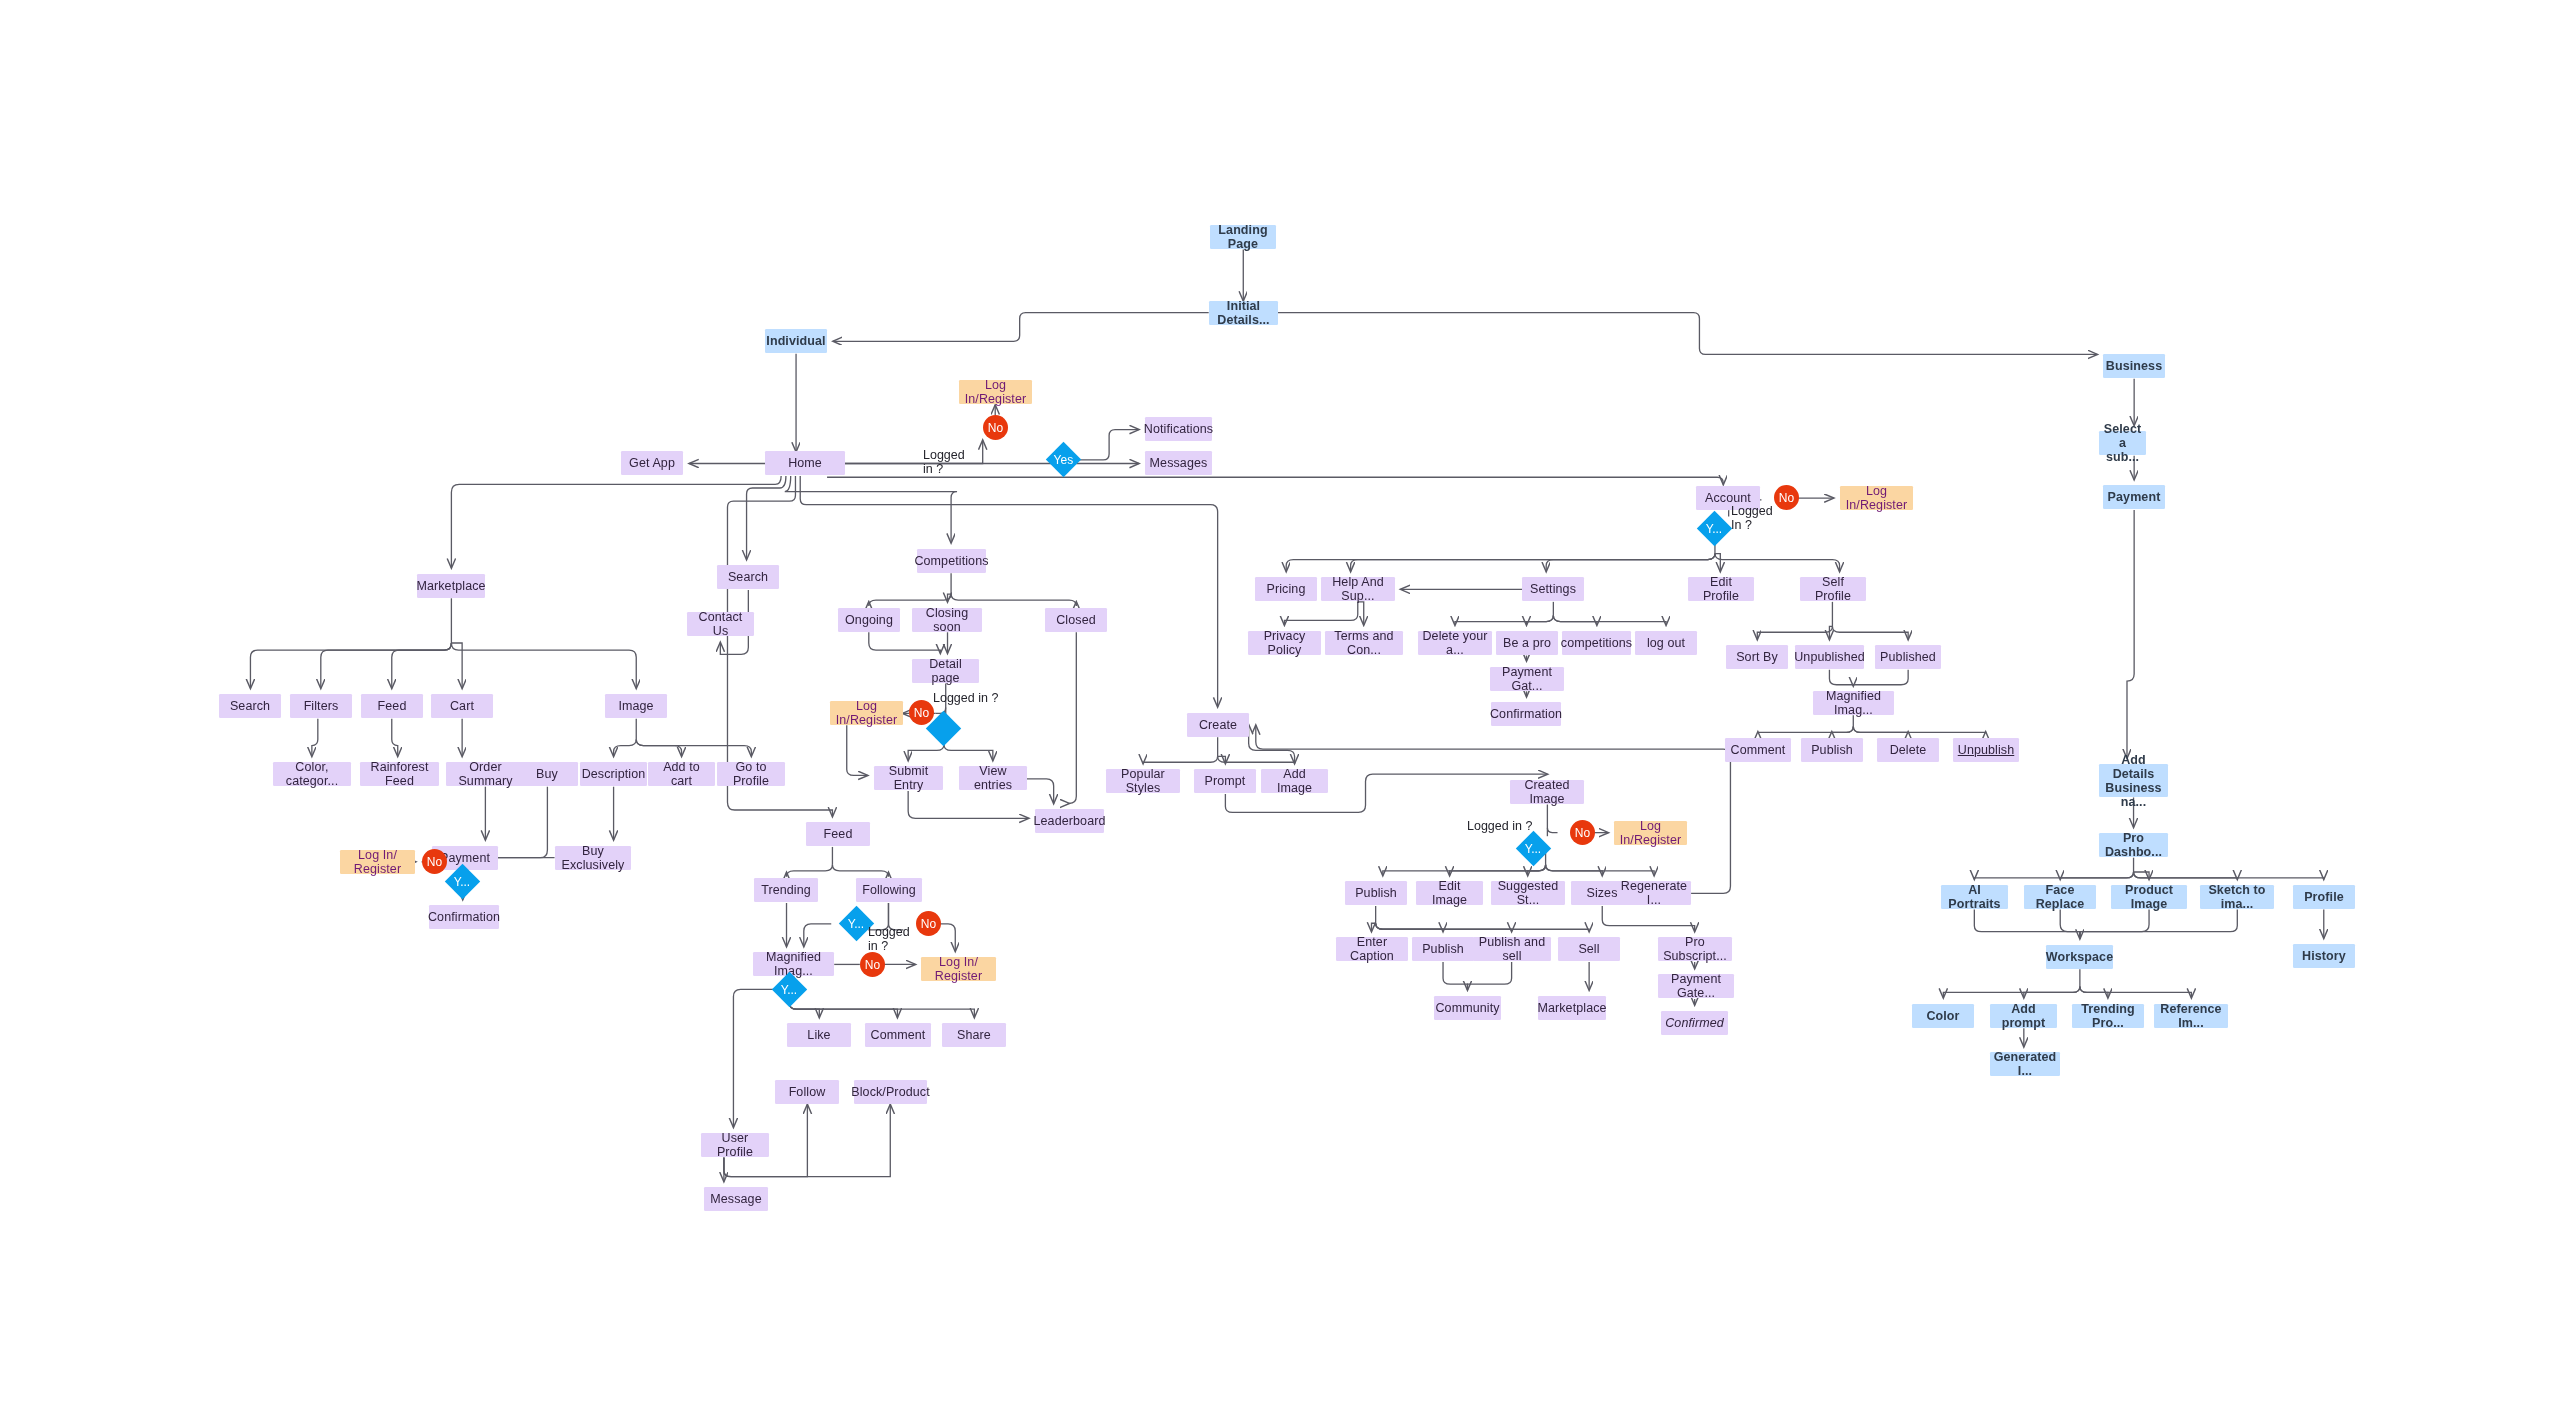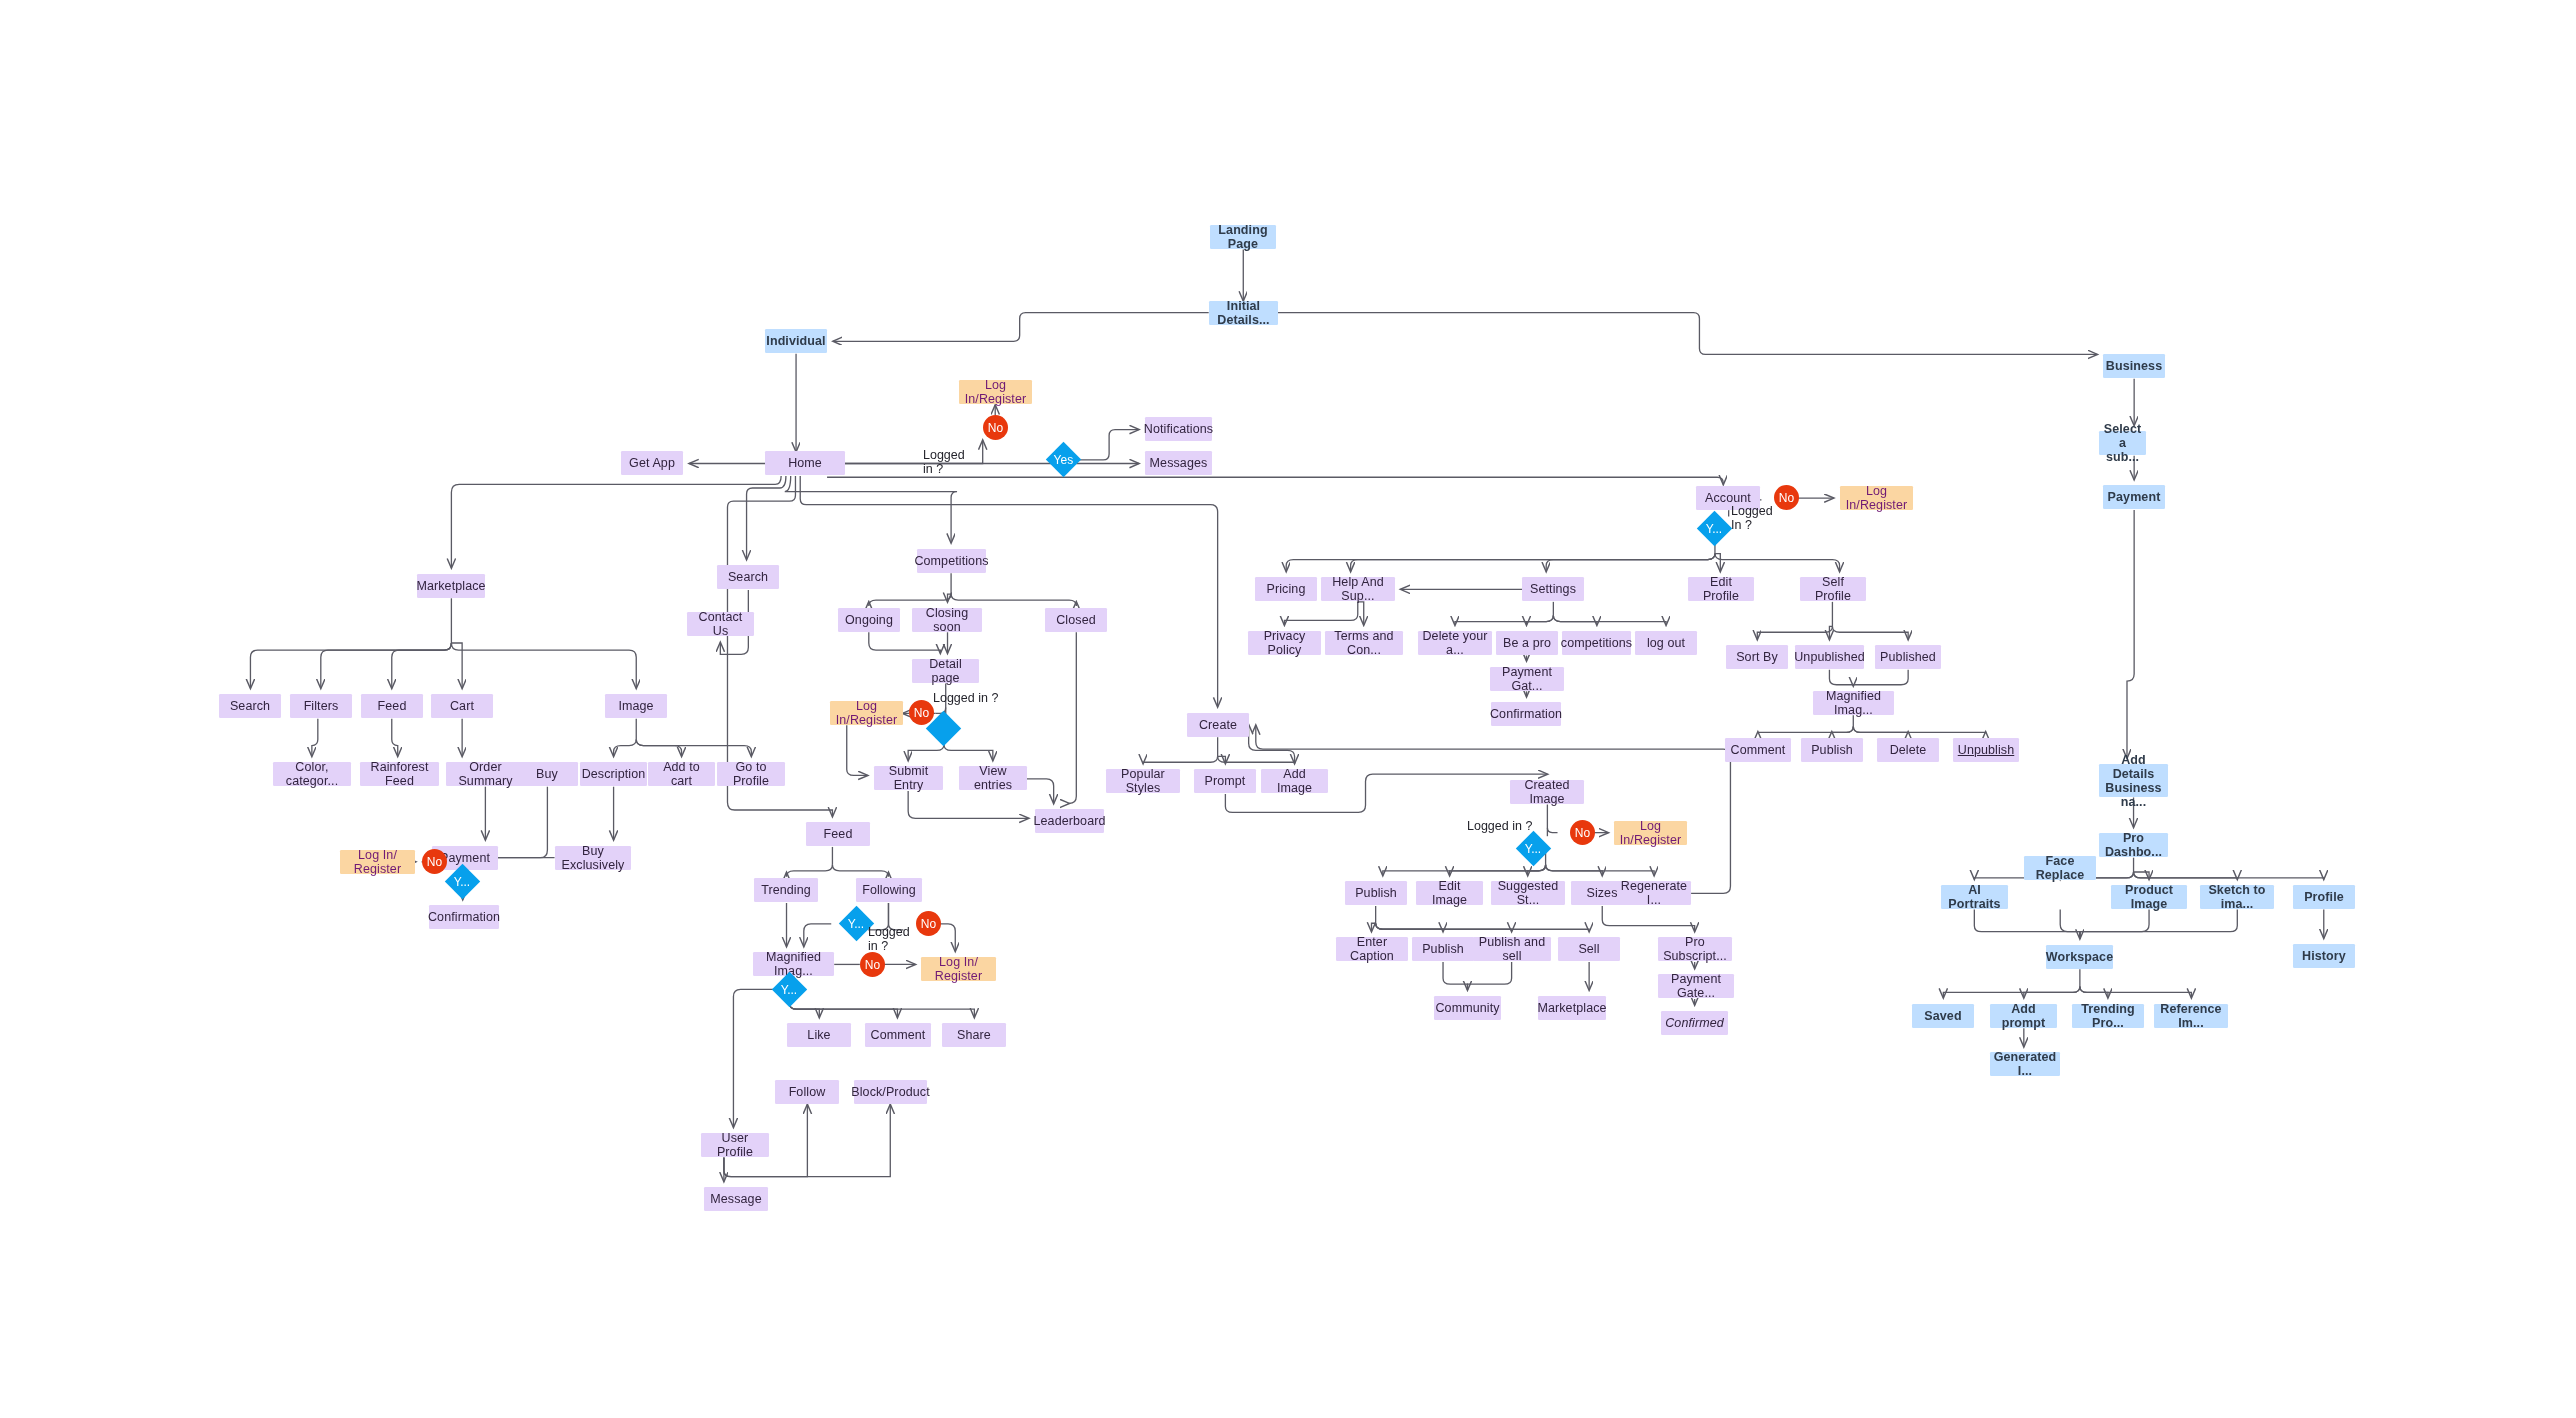--- a/index.html
+++ b/index.html
@@ -236,27 +236,27 @@
       <div class="node n-blue" style="left: 1210px; top: 225px; width: 66px; height: 24.4px;">Landing Page</div>
       <div class="node n-blue" style="left: 1209px; top: 301px; width: 69px; height: 24.4px;">Initial Details...</div>
       <div class="node n-blue" style="left: 765px; top: 329px; width: 62px; height: 24.4px;">Individual</div>
       <div class="node n-blue" style="left: 2103px; top: 354px; width: 62px; height: 24.4px;">Business</div>
       <div class="node n-blue" style="left: 2099px; top: 431px; width: 47px; height: 24.4px;">Select a sub...</div>
       <div class="node n-blue" style="left: 2103px; top: 485px; width: 62px; height: 24.4px;">Payment</div>
       <div class="node n-blue" style="left: 2099px; top: 764px; width: 69px; height: 33px;">Add Details
 Business na...</div>
       <div class="node n-blue" style="left: 2099px; top: 833px; width: 69px; height: 24.4px;">Pro Dashbo...</div>
       <div class="node n-blue" style="left: 1941px; top: 885px; width: 67px; height: 24.4px;">AI Portraits</div>
-      <div class="node n-blue" style="left: 2024px; top: 856px; width: 72px; height: 24.4px;">Face Replace</div>
+      <div class="node n-blue" style="left: 2024px; top: 885px; width: 72px; height: 24.4px;">Face Replace</div>
       <div class="node n-blue" style="left: 2111px; top: 885px; width: 76px; height: 24.4px;">Product Image</div>
       <div class="node n-blue" style="left: 2200px; top: 885px; width: 74px; height: 24.4px;">Sketch to ima...</div>
       <div class="node n-blue" style="left: 2293px; top: 885px; width: 62px; height: 24.4px;">Profile</div>
       <div class="node n-blue" style="left: 2293px; top: 944px; width: 62px; height: 24.4px;">History</div>
       <div class="node n-blue" style="left: 2046px; top: 945px; width: 67px; height: 24.4px;">Workspace</div>
-      <div class="node n-blue" style="left: 1912px; top: 1004px; width: 62px; height: 24.4px;">Saved</div>
+      <div class="node n-blue" style="left: 1912px; top: 1004px; width: 62px; height: 24.4px;">Color</div>
       <div class="node n-blue" style="left: 1990px; top: 1004px; width: 67px; height: 24.4px;">Add prompt</div>
       <div class="node n-blue" style="left: 2072px; top: 1004px; width: 72px; height: 24.4px;">Trending Pro...</div>
       <div class="node n-blue" style="left: 2154px; top: 1004px; width: 74px; height: 24.4px;">Reference Im...</div>
       <div class="node n-blue" style="left: 1990px; top: 1052px; width: 70px; height: 24.4px;">Generated I...</div>
       <div class="node n-orange" style="left: 959px; top: 380px; width: 73px; height: 24.4px;">Log In/Register</div>
       <div class="node n-orange" style="left: 1840px; top: 486px; width: 73px; height: 24.4px;">Log In/Register</div>
       <div class="node n-orange" style="left: 830px; top: 701px; width: 73px; height: 24.4px;">Log In/Register</div>
       <div class="node n-orange" style="left: 340px; top: 850px; width: 75px; height: 24.4px;">Log In/ Register</div>
       <div class="node n-orange" style="left: 921px; top: 957px; width: 75px; height: 24.4px;">Log In/ Register</div>
       <div class="node n-orange" style="left: 1614px; top: 821px; width: 73px; height: 24.4px;">Log In/Register</div>

